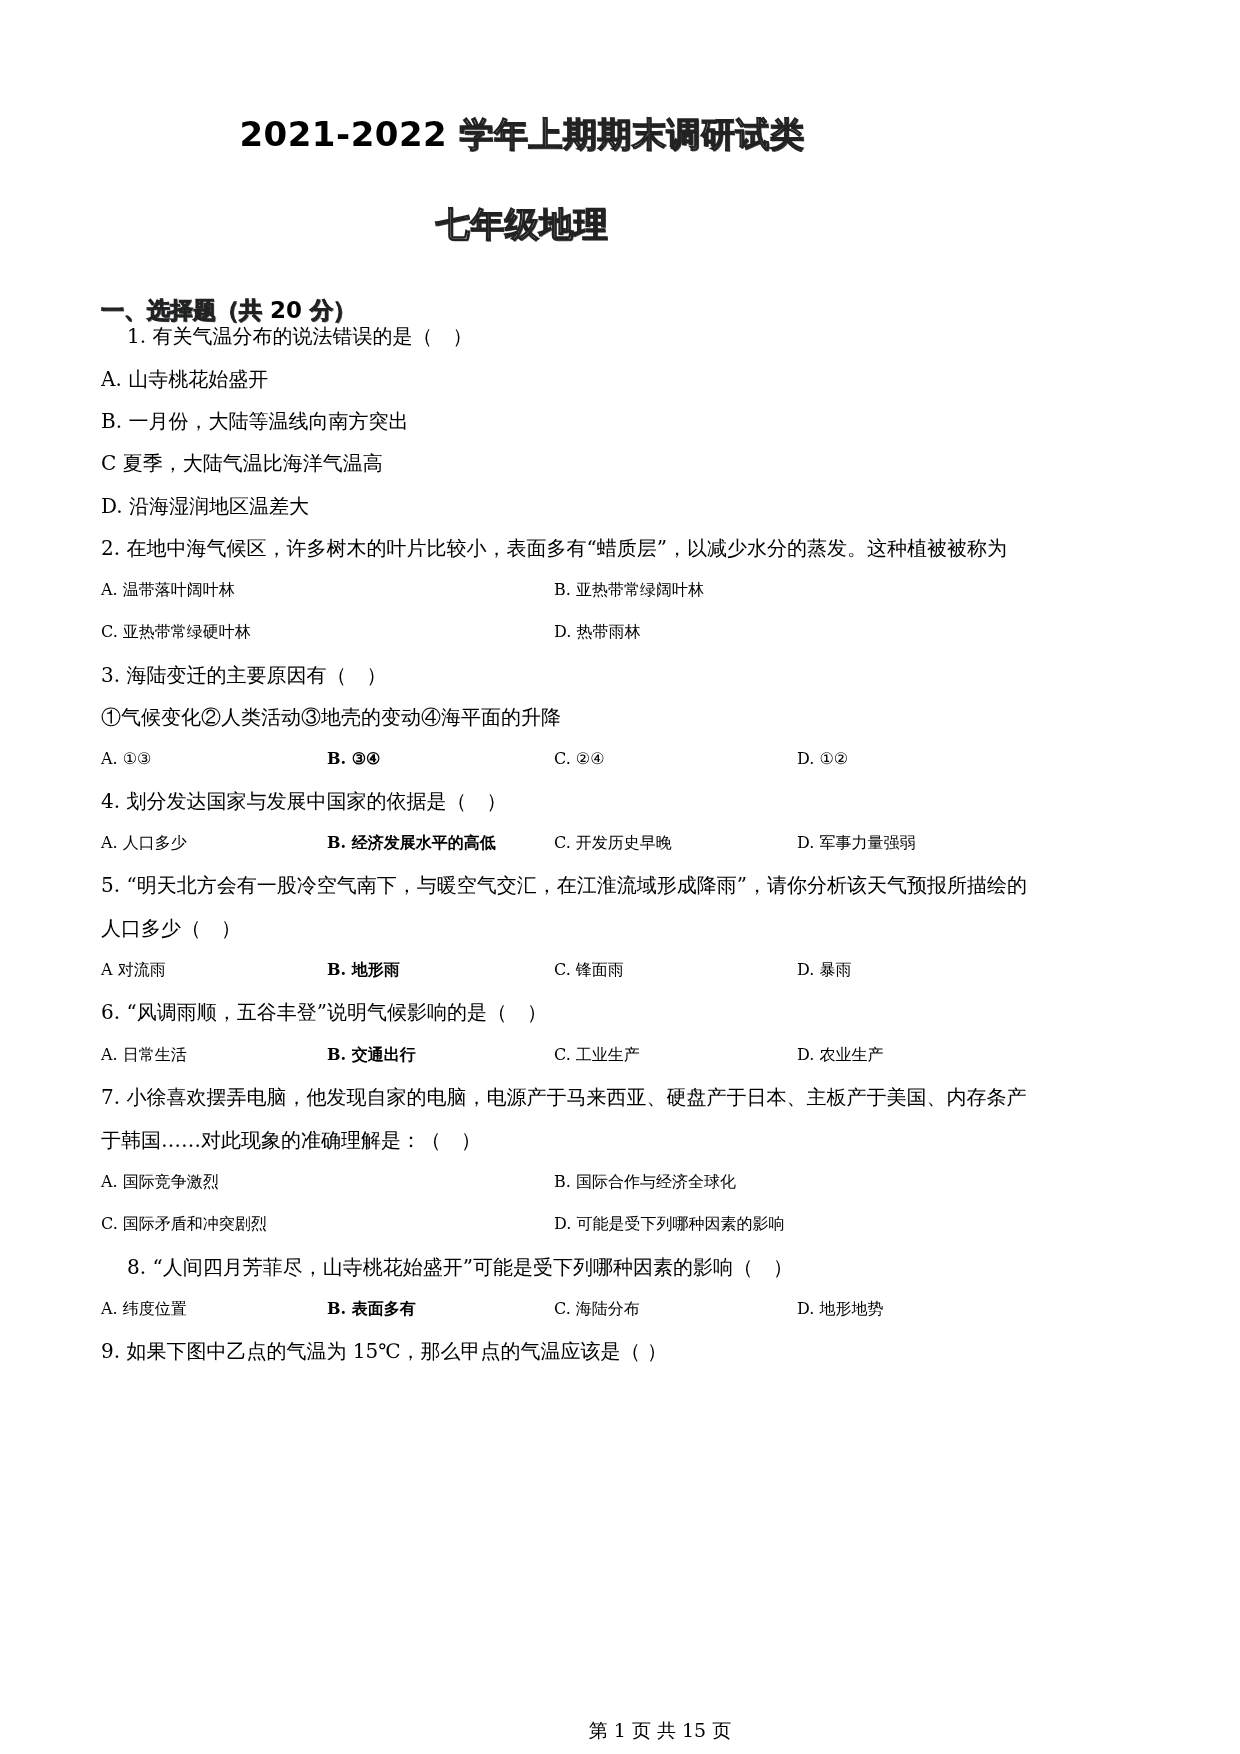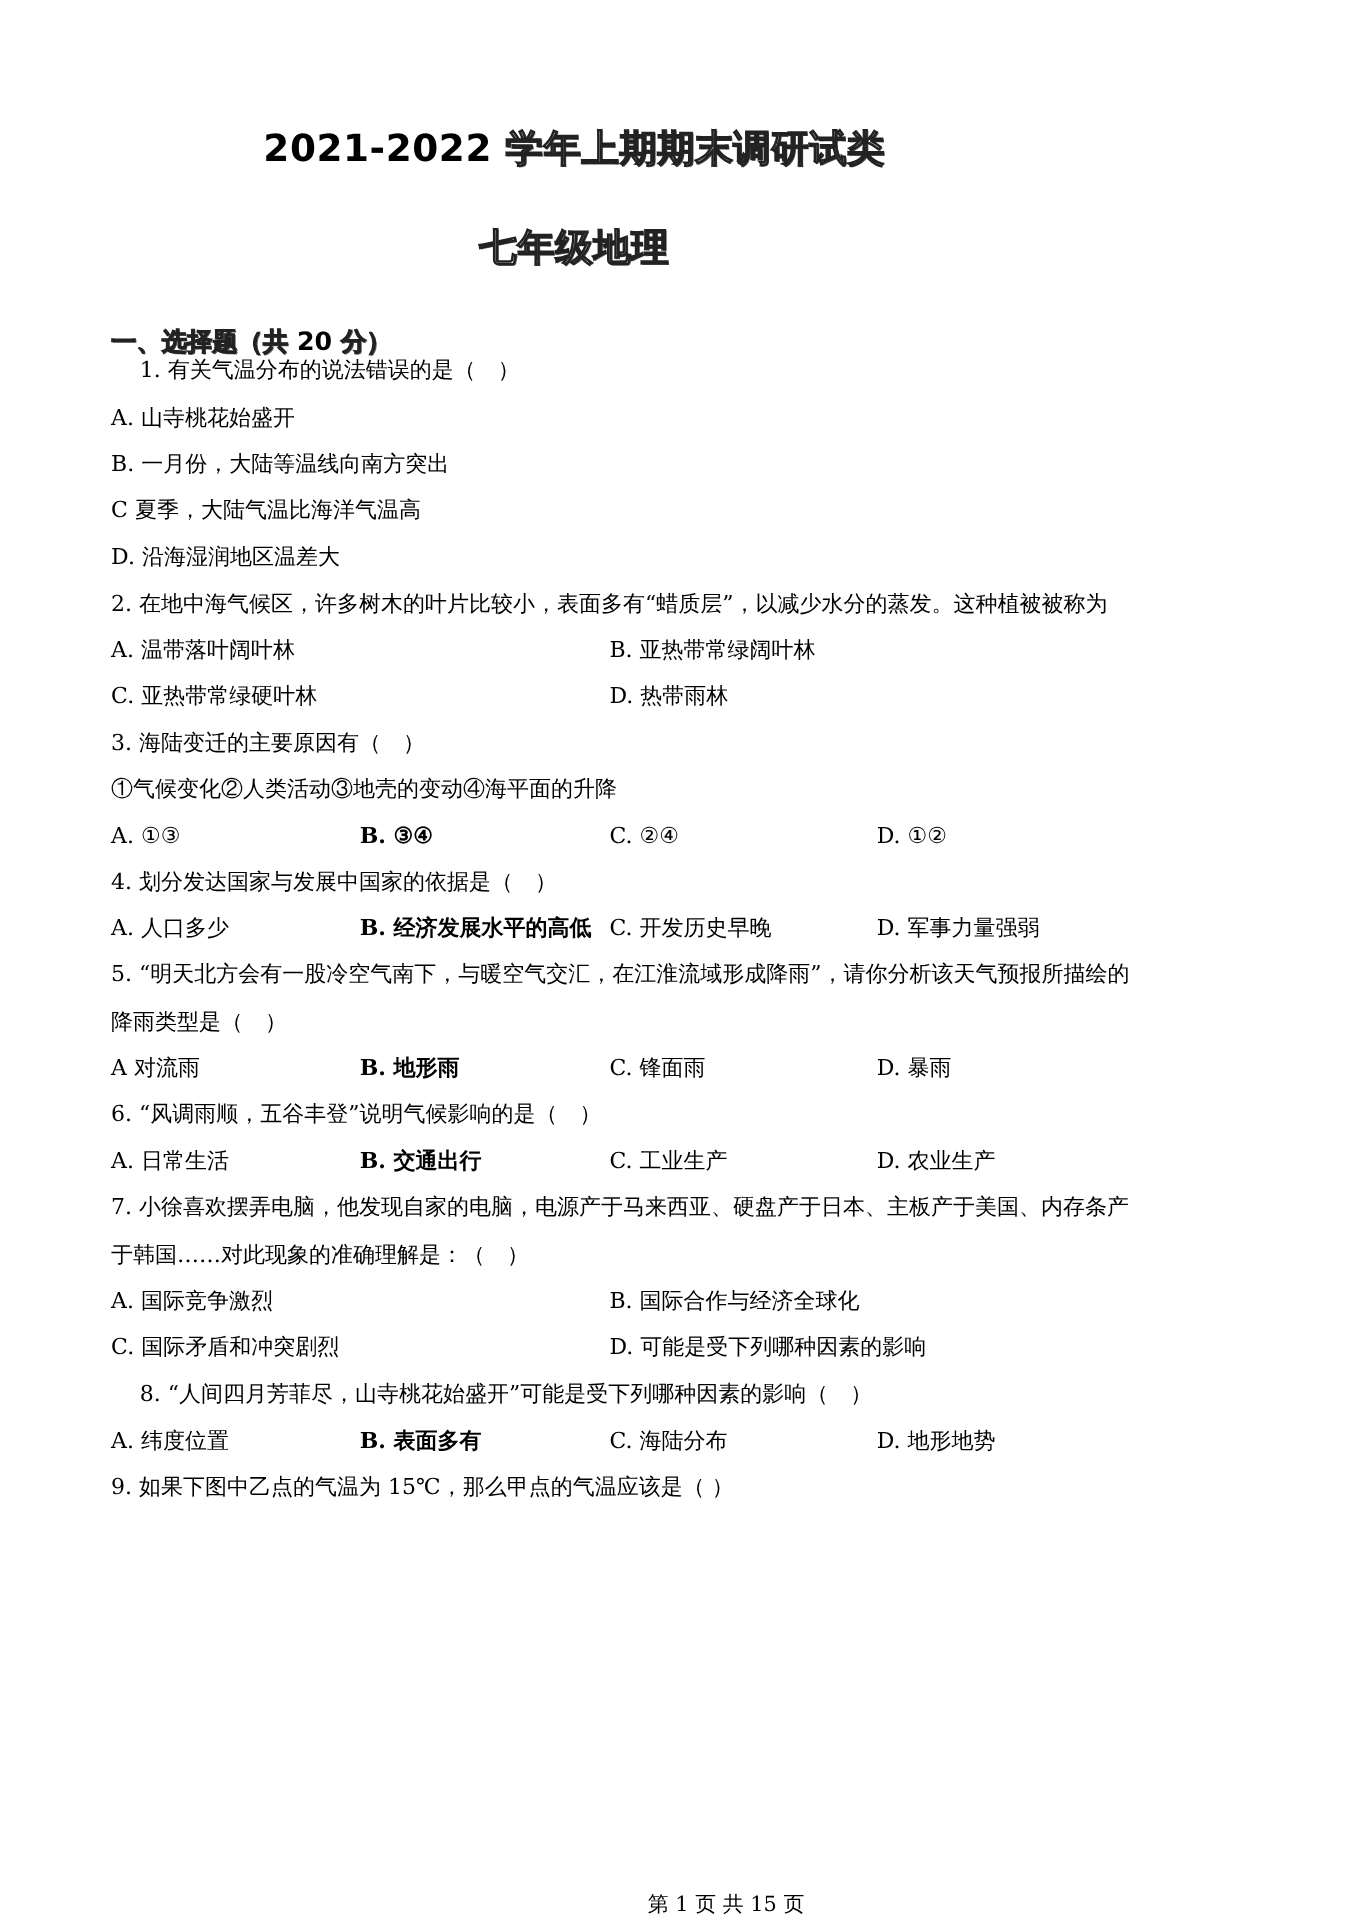--- a/index.html
+++ b/index.html
@@ -28,21 +28,21 @@
     .section .cjk {
       color: #0369a1;
       -webkit-text-stroke: 0.9px #222;
       text-shadow: 1px 1px 0 #666;
     }
     .line {
       position: absolute; left: 101px; font-size: 20px; white-space: nowrap;
       line-height: 28px;
     }
     .indent { left: 127px; }
-    .opt { position: absolute; font-size: 20px; white-space: nowrap; line-height: 28px; }
+    .opt { position: absolute; font-size: 16px; white-space: nowrap; line-height: 28px; }
     .c1 { left: 101px; } .c2 { left: 327px; font-weight: bold; } .c3 { left: 554px; } .c4 { left: 781px; margin-left: 16px; }
     .half2 { left: 554px; }
     .footer {
       position: absolute; left: 0; width: 1240px; top: 1718px; text-align: center;
       font-size: 19px;
       margin-left: 40px;
     }
   </style>
 </head>
 <body>
@@ -83,21 +83,21 @@
   <div class="opt c3" style="top:745px">C. ②④</div>
   <div class="opt c4" style="top:745px">D. ①②</div>
 
   <div class="line" style="top:787px">4. 划分发达国家与发展中国家的依据是（　）</div>
   <div class="opt c1" style="top:829px">A. 人口多少</div>
   <div class="opt c2" style="top:829px">B. 经济发展水平的高低</div>
   <div class="opt c3" style="top:829px">C. 开发历史早晚</div>
   <div class="opt c4" style="top:829px">D. 军事力量强弱</div>
 
   <div class="line" style="top:871px">5. “明天北方会有一股冷空气南下，与暖空气交汇，在江淮流域形成降雨”，请你分析该天气预报所描绘的</div>
-  <div class="line" style="top:914px">降雨类型是（　）</div>
+  <div class="line" style="top:914px">人口多少（　）</div>
   <div class="opt c1" style="top:956px">A  对流雨</div>
   <div class="opt c2" style="top:956px">B. 地形雨</div>
   <div class="opt c3" style="top:956px">C. 锋面雨</div>
   <div class="opt c4" style="top:956px">D. 暴雨</div>
 
   <div class="line" style="top:998px">6. “风调雨顺，五谷丰登”说明气候影响的是（　）</div>
   <div class="opt c1" style="top:1041px">A. 日常生活</div>
   <div class="opt c2" style="top:1041px">B. 交通出行</div>
   <div class="opt c3" style="top:1041px">C. 工业生产</div>
   <div class="opt c4" style="top:1041px">D. 农业生产</div>

